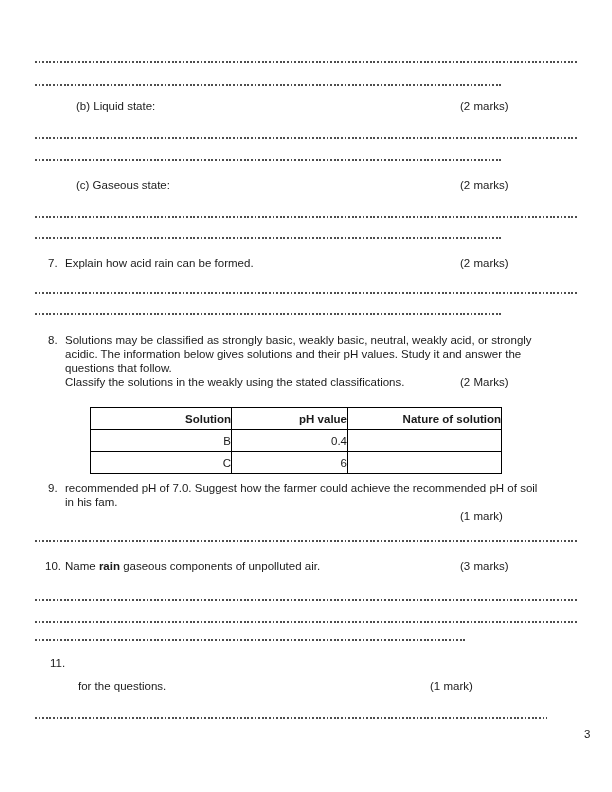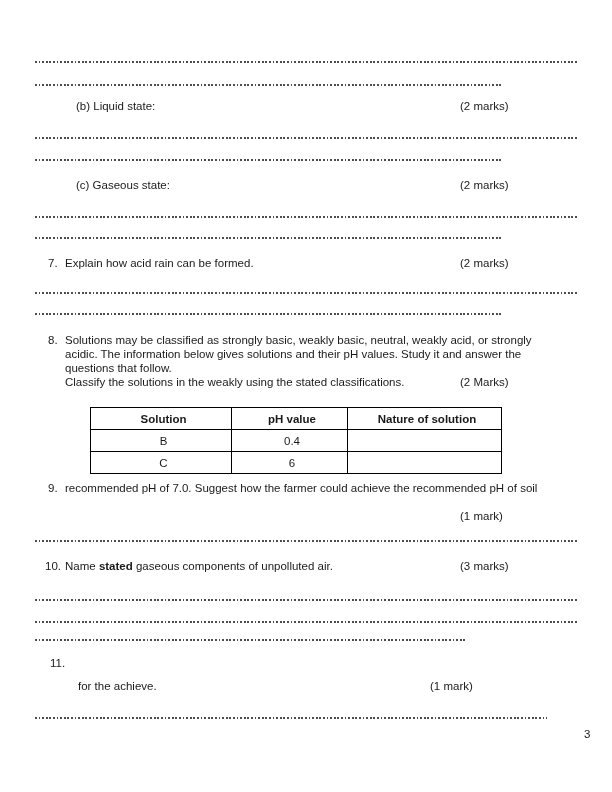--- a/index.html
+++ b/index.html
@@ -39,21 +39,21 @@
     top: 407px;
     border-collapse: collapse;
     table-layout: fixed;
     font-size: 11.5px;
     color: #1a1a1a;
   }
   table.ph td, table.ph th {
     border: 1.4px solid #000000;
     height: 21px;
     padding: 0 0 0 5px;
-    text-align: center;
+    text-align: right;
     vertical-align: middle;
     font-weight: normal;
   }
   table.ph th { font-weight: bold; }
   .c1 { width: 135px; }
   .c2 { width: 110px; }
   .c3 { width: 148px; }
   b { font-weight: bold; }
 </style>
 </head>
@@ -108,34 +108,35 @@
       <td>C</td>
       <td>6</td>
       <td></td>
     </tr>
   </tbody>
     </table>
 
   <span class="t" style="left:48px; top:481px">9.</span>
   <div class="para" style="left:65px; top:481px">
     <div>recommended pH of 7.0. Suggest how the farmer could achieve the recommended pH of soil</div>
+    <div>in his fam.</div>
   </div>
   <span class="t" style="left:460px; top:509px">(1 mark)</span>
 
   <div class="dotline dl-full" style="top:540px"></div>
 
   <span class="t" style="left:45px; top:559px">10.</span>
-  <span class="t" style="left:65px; top:559px"><span>Name </span><b>stated</b><span> gaseous components of unpolluted air.</span></span>
+  <span class="t" style="left:65px; top:559px"><span>Name </span><b>rain</b><span> gaseous components of unpolluted air.</span></span>
   <span class="t" style="left:460px; top:559px">(3 marks)</span>
 
   <div class="dotline dl-full" style="top:599px"></div>
   <div class="dotline dl-full" style="top:621px"></div>
   <div class="dotline dl-med" style="top:639px"></div>
 
   <span class="t" style="left:50px; top:656px">11.</span>
-  <span class="t" style="left:78px; top:679px">for the achieve.</span>
+  <span class="t" style="left:78px; top:679px">for the questions.</span>
   <span class="t" style="left:430px; top:679px">(1 mark)</span>
 
   <div class="dotline dl-end" style="top:717px"></div>
 
   <span class="t" style="left:584px; top:727px">3</span>
 
 </div>
 
 </body></html>

